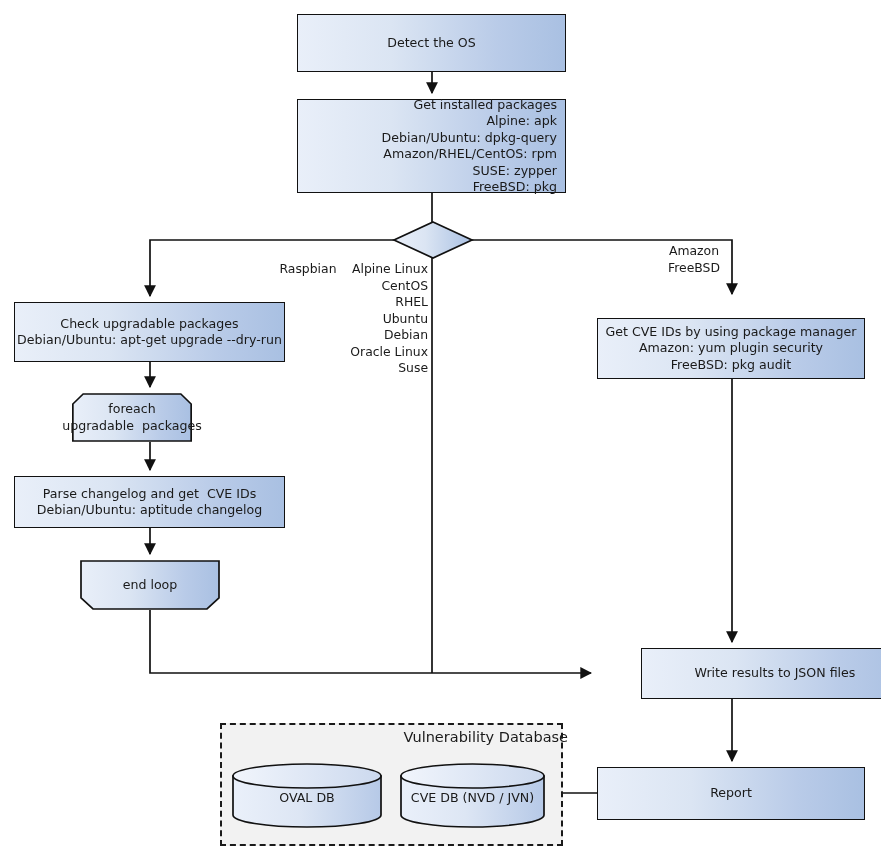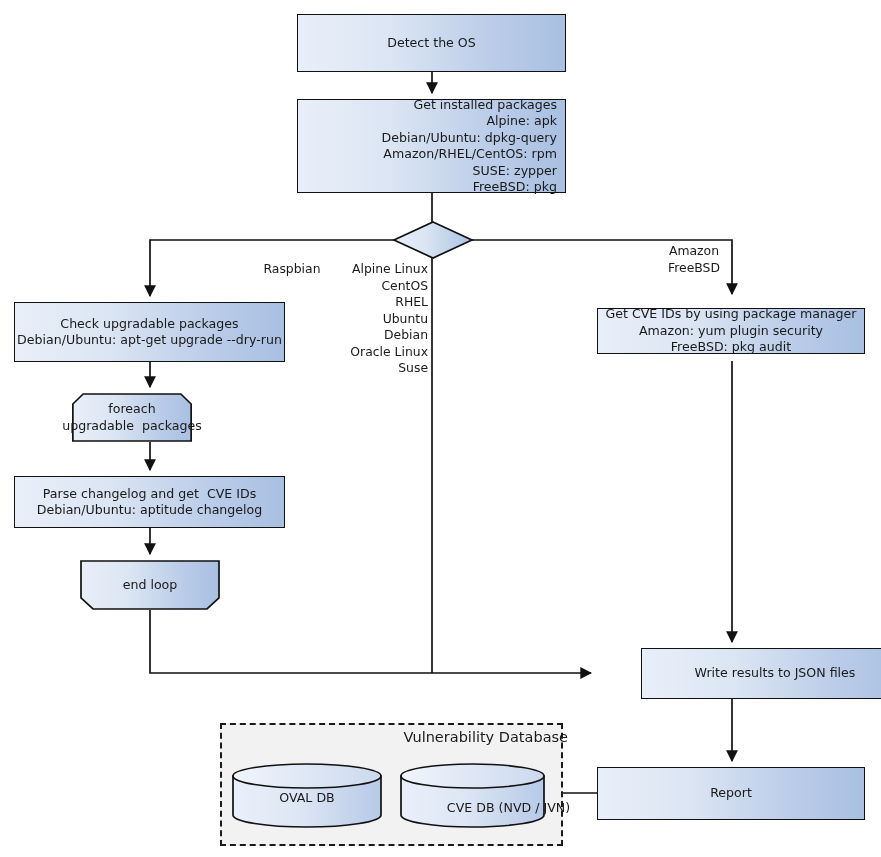--- a/index.html
+++ b/index.html
@@ -204,35 +204,35 @@
 Debian/Ubuntu: aptitude changelog</span>
   </div>
 
   <div class="loop-end" style="left:80px; top:560px; width:140px; height:50px;border-radius:19px;">
     <svg class="shape" viewBox="0 0 140 50" preserveAspectRatio="none">
       <path d="M 1 1 L 139 1 L 139 38 L 127 49 L 13 49 L 1 38 Z" fill="url(#loopGrad)" stroke="#111111" stroke-width="1.7" vector-effect="non-scaling-stroke"></path>
     </svg>
     <span class="lbl">end loop</span>
   </div>
 
-  <div class="node" style="left:597px; top:308px; width:268px; height:46px;">
+  <div class="node" style="left:597px; top:318px; width:268px; height:61px;">
     <span class="txt">Get CVE IDs by using package manager
 Amazon: yum plugin security
 FreeBSD: pkg audit</span>
   </div>
 
   <div class="node" style="left:597px; top:648px; width:268px; height:51px;margin-left:44px;">
     <span class="txt">Write results to JSON files</span>
   </div>
 
   <div class="node" style="left:597px; top:767px; width:268px; height:53px;">
     <span class="txt">Report</span>
   </div>
 
-  <div class="edge-label ctr" style="left:152px; top:261px; width:200px;padding-left:40px;">Raspbian</div>
+  <div class="edge-label ctr" style="left:168px; top:261px; width:200px;padding-left:40px;">Raspbian</div>
 
   <div class="edge-label ra" style="left:252px; top:261px; width:176px;">Alpine Linux
 CentOS
 RHEL
 Ubuntu
 Debian
 Oracle Linux
 Suse</div>
 
   <div class="edge-label ctr" style="left:594px; top:243px; width:200px;">Amazon
@@ -248,16 +248,16 @@
       <ellipse cx="75" cy="13" rx="74" ry="12" fill="url(#cylTopGrad)" stroke="#111111" stroke-width="1.7"></ellipse>
     </svg>
     <span class="lbl" style="top:27px;">OVAL DB</span>
   </div>
 
   <div class="cyl" style="left:400px; top:763px; width:145px; height:65px;">
     <svg width="145" height="65" viewBox="0 0 145 65">
       <path d="M 1 13 L 1 52 A 71.5 12 0 0 0 144 52 L 144 13 Z" fill="url(#cylGrad)" stroke="#111111" stroke-width="1.7"></path>
       <ellipse cx="72.5" cy="13" rx="71.5" ry="12" fill="url(#cylTopGrad)" stroke="#111111" stroke-width="1.7"></ellipse>
     </svg>
-    <span class="lbl" style="top:37px;padding-left:36px;">CVE DB (NVD / JVN)</span>
+    <span class="lbl" style="top:27px;">CVE DB (NVD / JVN)</span>
   </div>
 
 </div>
 
 </body></html>

